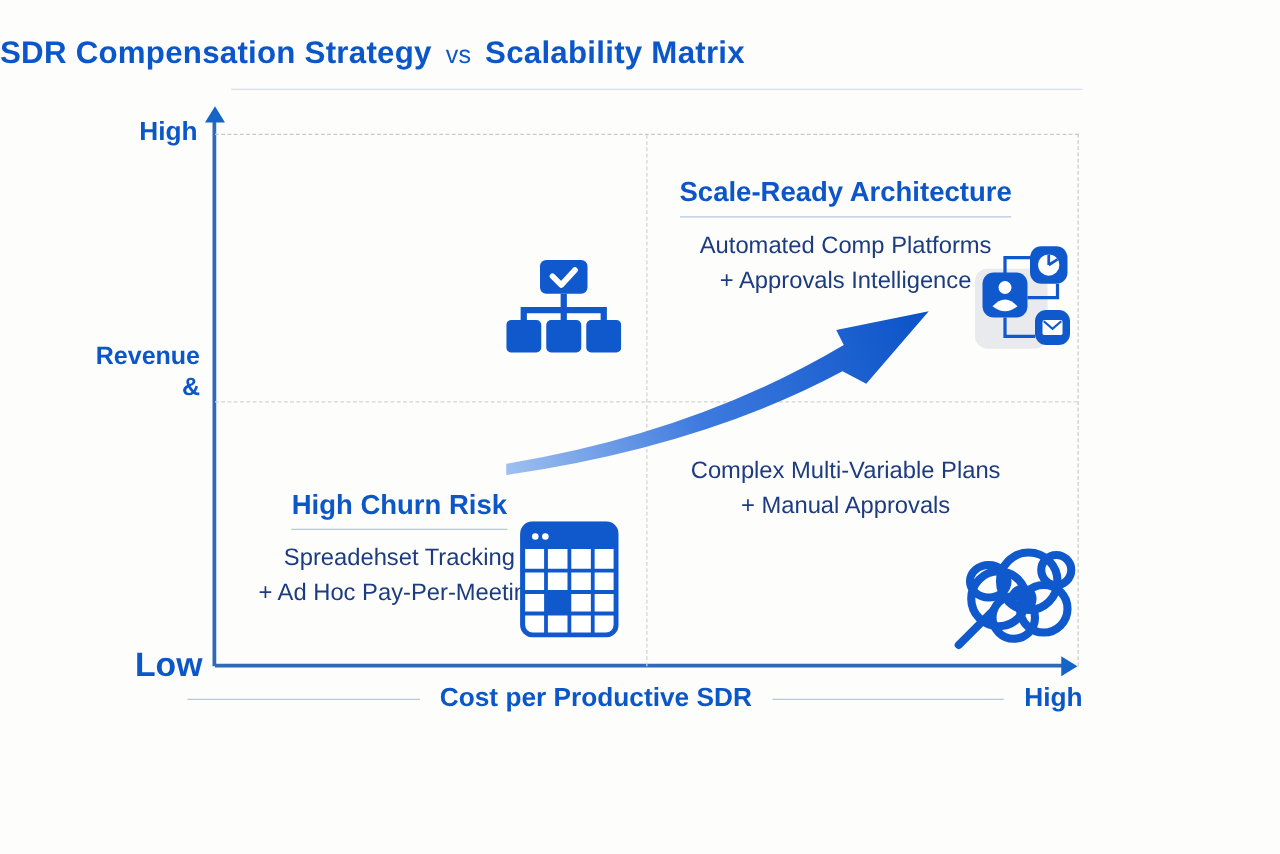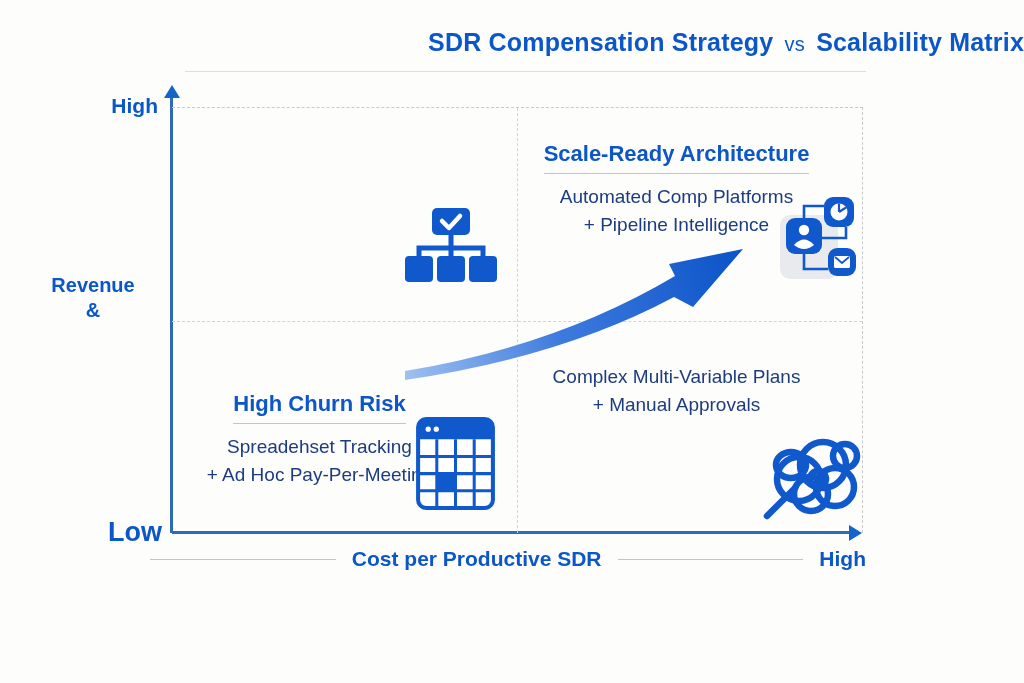--- a/index.html
+++ b/index.html
@@ -6,37 +6,37 @@
   html,body { width:1024px; height:683px; overflow:hidden; }
   body {
     font-family:"Liberation Sans", sans-serif;
     background:#fdfdfb;
     position:relative;
     color:#1d3c80;
   }
   .page { position:absolute; inset:0; }
 
   
-  .title-wrap { position:absolute; left:0; right:0; top:28px; text-align:right; }
+  .title-wrap { position:absolute; left:0; right:0; top:28px; text-align:left; }
   .title { font-size:25px; font-weight:bold; color:#0b57c9; letter-spacing:0.2px; }
   .title .sep { font-weight:500; font-size:20px; padding:0 4px; }
   .title-rule { position:absolute; left:185px; top:71px; width:681px; height:1px; background:#d9dfe9; }
 
   
   .y-axis-line { position:absolute; left:170px; top:96px; width:3px; height:437px; background:#2f6ab8; }
   .y-arrowhead { position:absolute; left:164px; top:85px; width:0; height:0;
     border-left:8px solid transparent; border-right:8px solid transparent; border-bottom:13px solid #1565c8; }
   .x-axis-line { position:absolute; left:172px; top:531px; width:680px; height:3px; background:#2f6ab8; }
   .x-arrowhead { position:absolute; left:849px; top:525px; width:0; height:0;
     border-top:8px solid transparent; border-bottom:8px solid transparent; border-left:13px solid #1565c8; }
 
   .axis-label { color:#0b57c9; font-weight:bold; }
   .high-top { position:absolute; left:96px; top:94px; width:62px; text-align:right; font-size:21px; }
   .low-label { position:absolute; left:108px; top:517px; width:50px; text-align:right; font-size:27px; }
-  .y-title { position:absolute; left:26px; top:273px; width:134px; text-align:center; font-size:20px; line-height:25px; }
+  .y-title { position:absolute; left:26px; top:273px; width:134px; text-align:right; font-size:20px; line-height:25px; }
   .x-label-row { position:absolute; left:150px; top:547px; width:716px; display:flex; align-items:center; gap:16px; }
   .x-label-row .rule { flex:1; height:1px; background:#b9c7dc; }
   .x-label-row .x-title { font-size:21px; white-space:nowrap; }
   .x-label-row .high-right { font-size:21px; white-space:nowrap; }
 
   
   .chart { position:absolute; left:172px; top:107px; width:691px; height:426px;
     border-top:1px dashed #c9c9c9; border-right:1px dashed #c9c9c9; }
   .divider-v { position:absolute; left:50%; top:0; bottom:0; width:0; border-left:1px dashed #d4d4d4; }
   .divider-h { position:absolute; top:50%; left:0; right:0; height:0; border-top:1px dashed #d4d4d4; }
@@ -93,21 +93,21 @@
   </div>
 
   <div class="chart">
     <div class="divider-v"></div>
     <div class="divider-h"></div>
 
 
     <div class="quad q-tr">
       <div class="quad-heading">Scale-Ready Architecture</div>
       <div class="quad-line">Automated Comp Platforms</div>
-      <div class="quad-line">+ Pipeline Intelligence</div>
+      <div class="quad-line">+ Approvals Intelligence</div>
     </div>
 
     <div class="quad q-bl">
       <div class="quad-heading">High Churn Risk</div>
       <div class="quad-line">Spreadehset Tracking</div>
       <div class="quad-line">+ Ad Hoc Pay-Per-Meeting</div>
     </div>
 
     <div class="quad q-br">
       <div class="quad-line">Complex Multi-Variable Plans</div>

